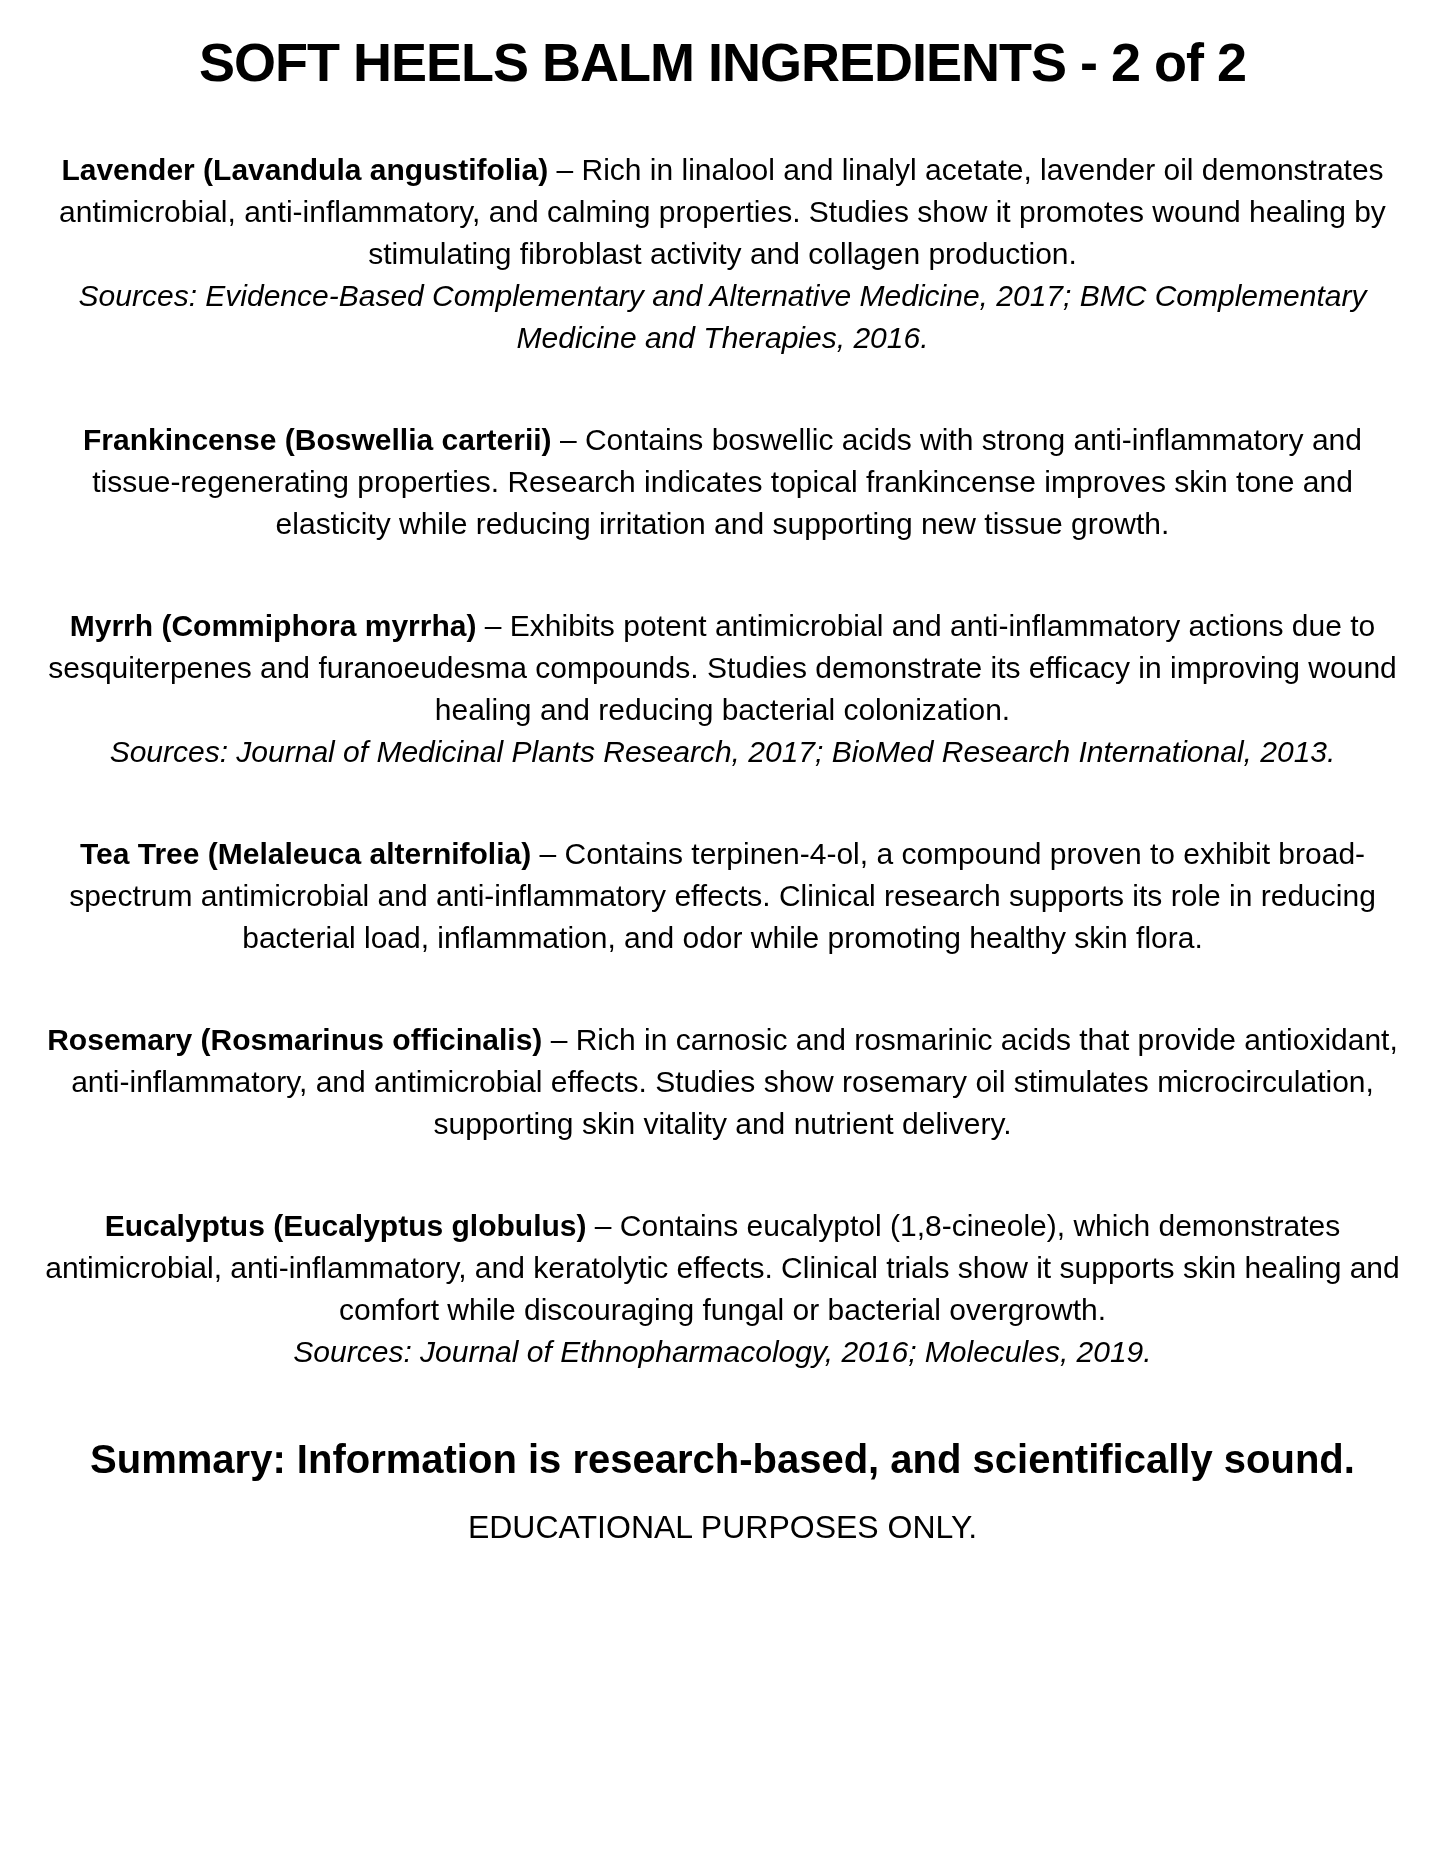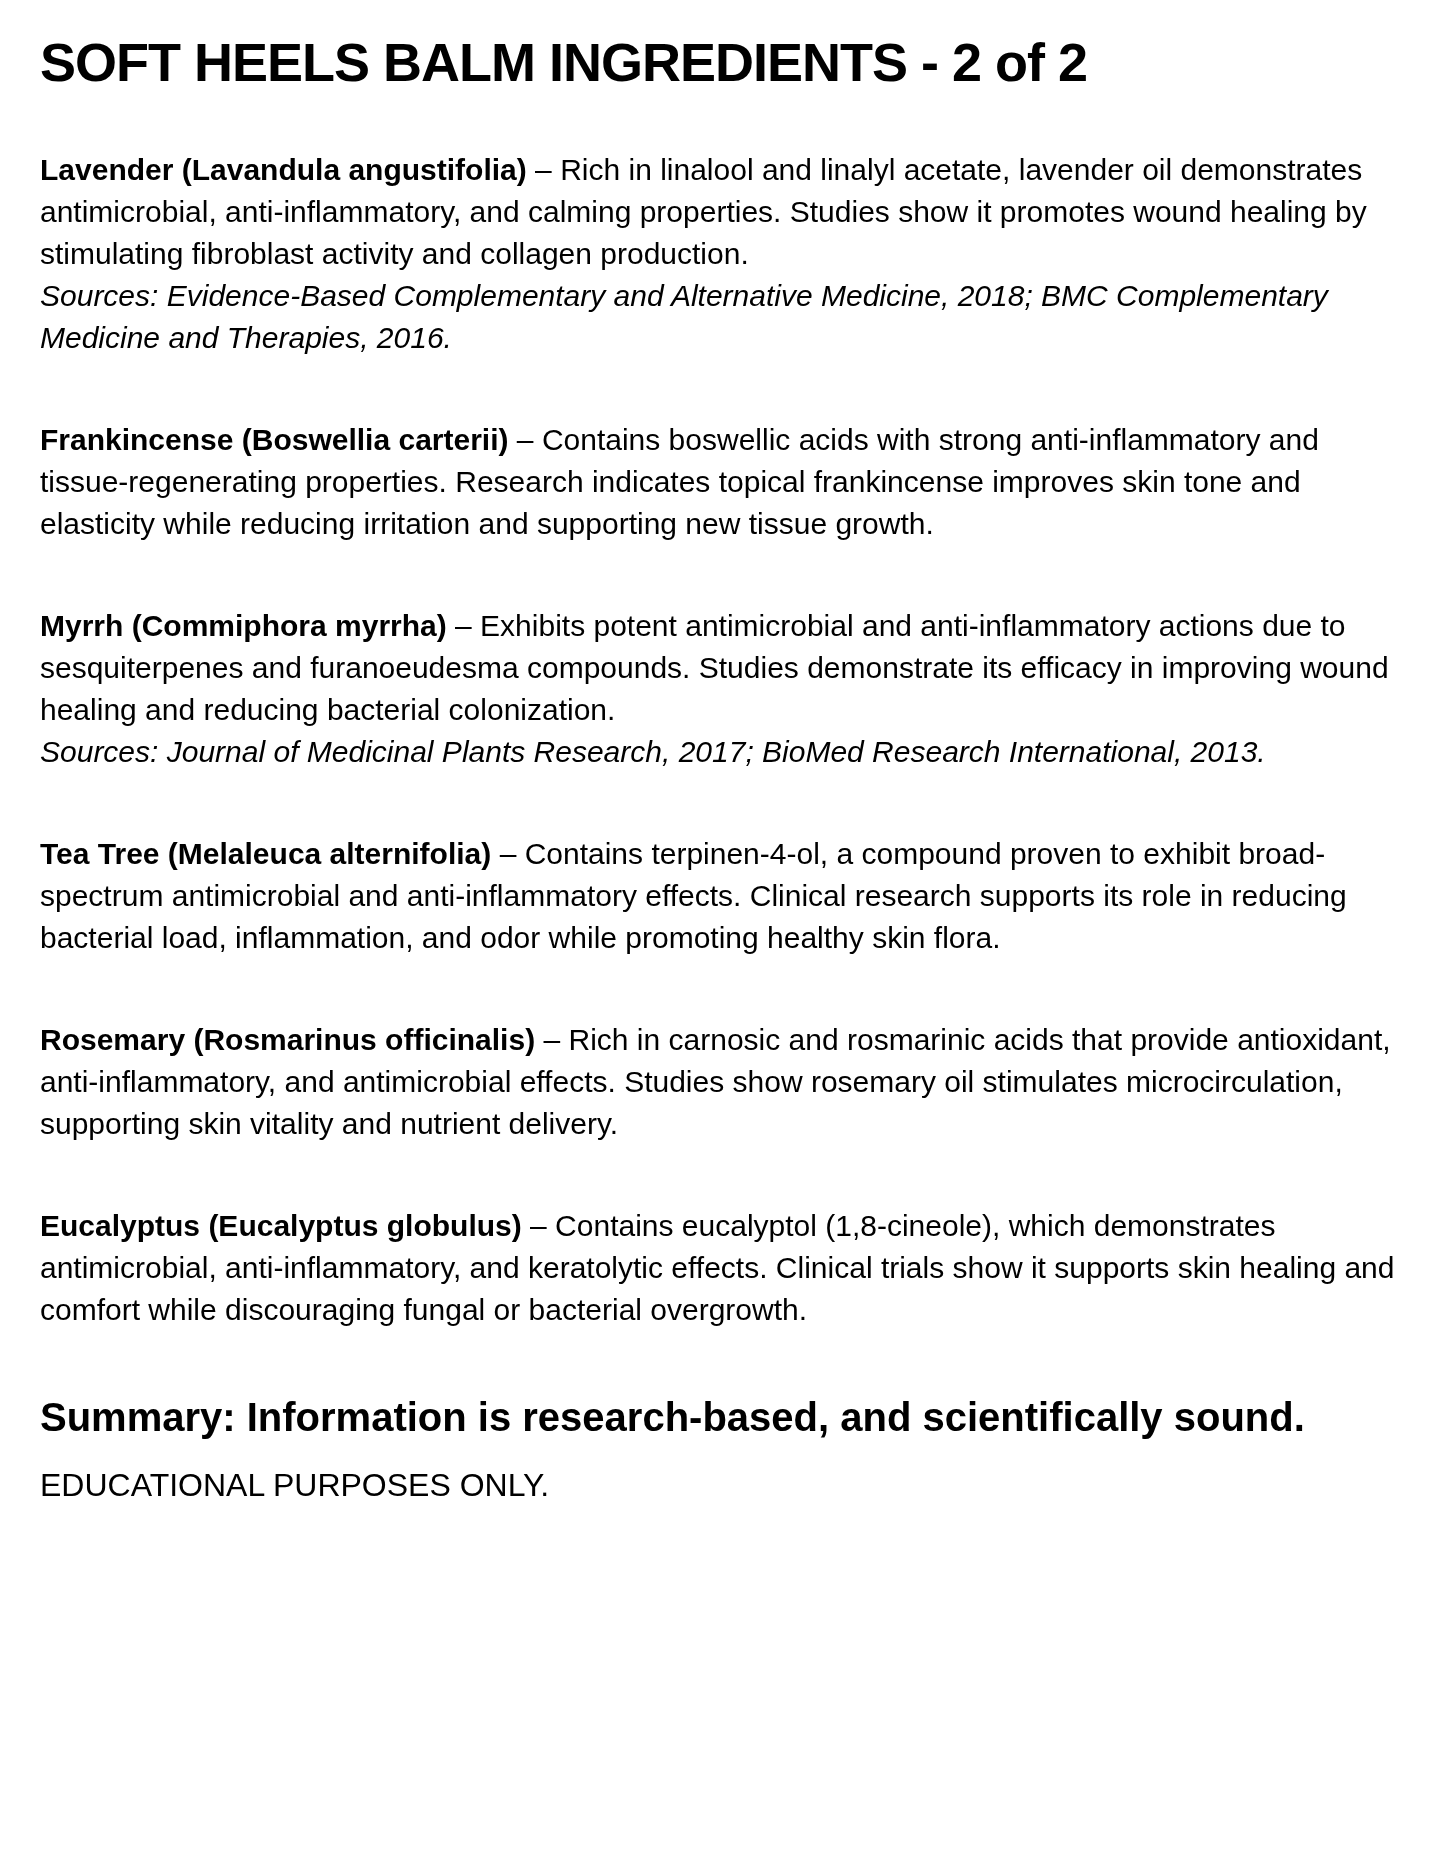--- a/index.html
+++ b/index.html
@@ -13,20 +13,21 @@
     overflow: hidden;
     color: #000000;
     font-family: "Liberation Sans", sans-serif;
   }
   .page {
     box-sizing: border-box;
     width: 1445px;
     height: 1870px;
     padding: 30px 40px 0 40px;
     background: #ffffff;
+    text-align: center;
   }
   .page-title {
     font-size: 54px;
     font-weight: 800;
     line-height: 1.2;
     letter-spacing: -1px;
     margin: 0 0 54px 0;
   }
   .ingredient {
     font-size: 30px;
@@ -57,21 +58,21 @@
 </head>
 <body>
 
 <div class="page">
 
   <h1 class="page-title">SOFT HEELS BALM INGREDIENTS - 2 of 2</h1>
 
   <p class="ingredient">
     <span class="ing-name">Lavender (Lavandula angustifolia)</span>
     <span class="ing-desc">– Rich in linalool and linalyl acetate, lavender oil demonstrates antimicrobial, anti-inflammatory, and calming properties. Studies show it promotes wound healing by stimulating fibroblast activity and collagen production.</span>
-    <span class="ing-sources">Sources: Evidence-Based Complementary and Alternative Medicine, 2018; BMC Complementary Medicine and Therapies, 2016.</span>
+    <span class="ing-sources">Sources: Evidence-Based Complementary and Alternative Medicine, 2017; BMC Complementary Medicine and Therapies, 2016.</span>
   </p>
 
   <p class="ingredient">
     <span class="ing-name">Frankincense (Boswellia carterii)</span>
     <span class="ing-desc">– Contains boswellic acids with strong anti-inflammatory and tissue-regenerating properties. Research indicates topical frankincense improves skin tone and elasticity while reducing irritation and supporting new tissue growth.</span>
   </p>
 
   <p class="ingredient">
     <span class="ing-name">Myrrh (Commiphora myrrha)</span>
     <span class="ing-desc">– Exhibits potent antimicrobial and anti-inflammatory actions due to sesquiterpenes and furanoeudesma compounds. Studies demonstrate its efficacy in improving wound healing and reducing bacterial colonization.</span>
@@ -84,19 +85,20 @@
   </p>
 
   <p class="ingredient">
     <span class="ing-name">Rosemary (Rosmarinus officinalis)</span>
     <span class="ing-desc">– Rich in carnosic and rosmarinic acids that provide antioxidant, anti-inflammatory, and antimicrobial effects. Studies show rosemary oil stimulates microcirculation, supporting skin vitality and nutrient delivery.</span>
   </p>
 
   <p class="ingredient">
     <span class="ing-name">Eucalyptus (Eucalyptus globulus)</span>
     <span class="ing-desc">– Contains eucalyptol (1,8-cineole), which demonstrates antimicrobial, anti-inflammatory, and keratolytic effects. Clinical trials show it supports skin healing and comfort while discouraging fungal or bacterial overgrowth.</span>
+    <span class="ing-sources">Sources: Journal of Ethnopharmacology, 2016; Molecules, 2019.</span>
   </p>
 
   <p class="summary-line">Summary: Information is research-based, and scientifically sound.</p>
 
   <p class="disclaimer-line">EDUCATIONAL PURPOSES ONLY.</p>
 
 </div>
 
 </body></html>

